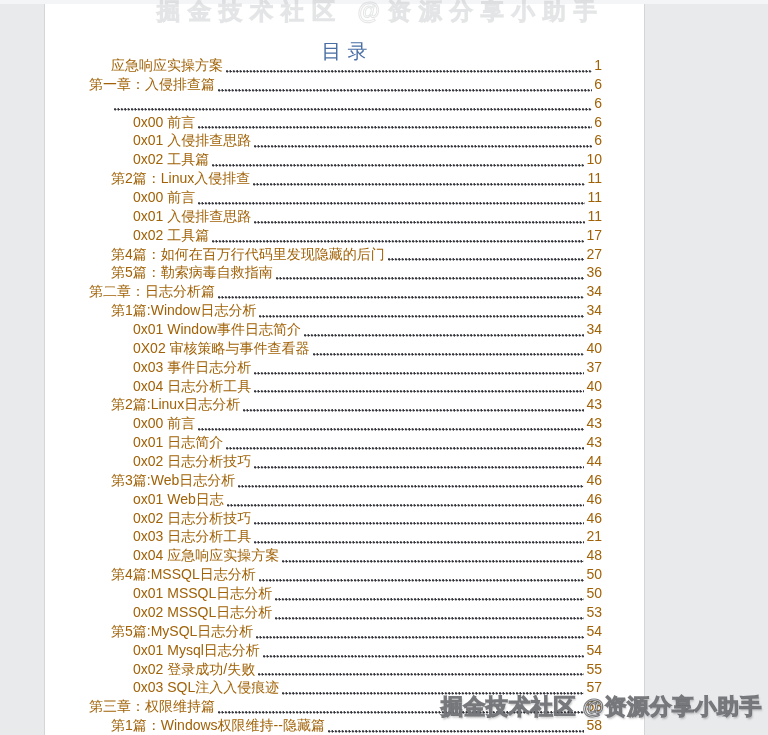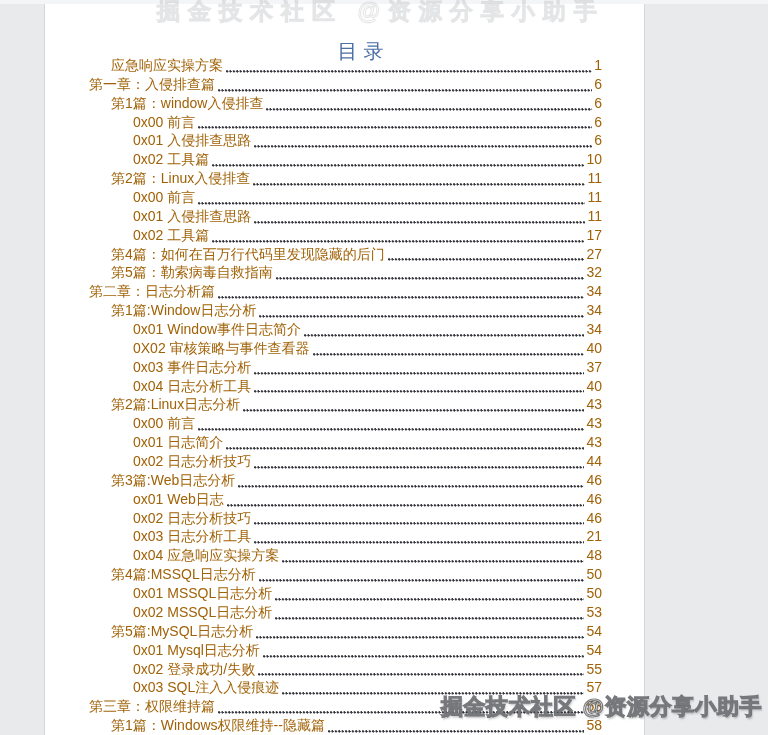--- a/index.html
+++ b/index.html
@@ -17,21 +17,21 @@
   }
 
   .doc-page {
     position: absolute; left: 44px; top: 4px; width: 601px; height: 731px;
     background: #ffffff;
     border-left: 1px solid #d4d6d9;
     border-right: 1px solid #d4d6d9;
   }
 
   .doc-title {
-    position: absolute; top: 34px; left: 16px; width: 100%;
+    position: absolute; top: 34px; left: 0; width: 100%;
     text-align: center;
     font-size: 20px;
     letter-spacing: 6px;
     text-indent: 6px;
     color: #4a6fa5;
     font-weight: 400;
   }
 
   .toc {
     position: absolute; top: 53px; left: 44px; right: 42px;
@@ -99,21 +99,20 @@
     <span class="entry-label">应急响应实操方案</span>
     <span class="leader-dots"></span>
     <span class="entry-page">1</span>
   </div>
         <div class="toc-row lvl0">
     <span class="entry-label">第一章：入侵排查篇</span>
     <span class="leader-dots"></span>
     <span class="entry-page">6</span>
   </div>
         <div class="toc-row lvl1">
-    <span class="entry-label">第1篇：window入侵排查</span>
     <span class="leader-dots"></span>
     <span class="entry-page">6</span>
   </div>
         <div class="toc-row lvl2">
     <span class="entry-label">0x00 前言</span>
     <span class="leader-dots"></span>
     <span class="entry-page">6</span>
   </div>
         <div class="toc-row lvl2">
     <span class="entry-label">0x01 入侵排查思路</span>
@@ -146,21 +145,21 @@
     <span class="entry-page">17</span>
   </div>
         <div class="toc-row lvl1">
     <span class="entry-label">第4篇：如何在百万行代码里发现隐藏的后门</span>
     <span class="leader-dots"></span>
     <span class="entry-page">27</span>
   </div>
         <div class="toc-row lvl1">
     <span class="entry-label">第5篇：勒索病毒自救指南</span>
     <span class="leader-dots"></span>
-    <span class="entry-page">32</span>
+    <span class="entry-page">36</span>
   </div>
         <div class="toc-row lvl0">
     <span class="entry-label">第二章：日志分析篇</span>
     <span class="leader-dots"></span>
     <span class="entry-page">34</span>
   </div>
         <div class="toc-row lvl1">
     <span class="entry-label">第1篇:Window日志分析</span>
     <span class="leader-dots"></span>
     <span class="entry-page">34</span>

